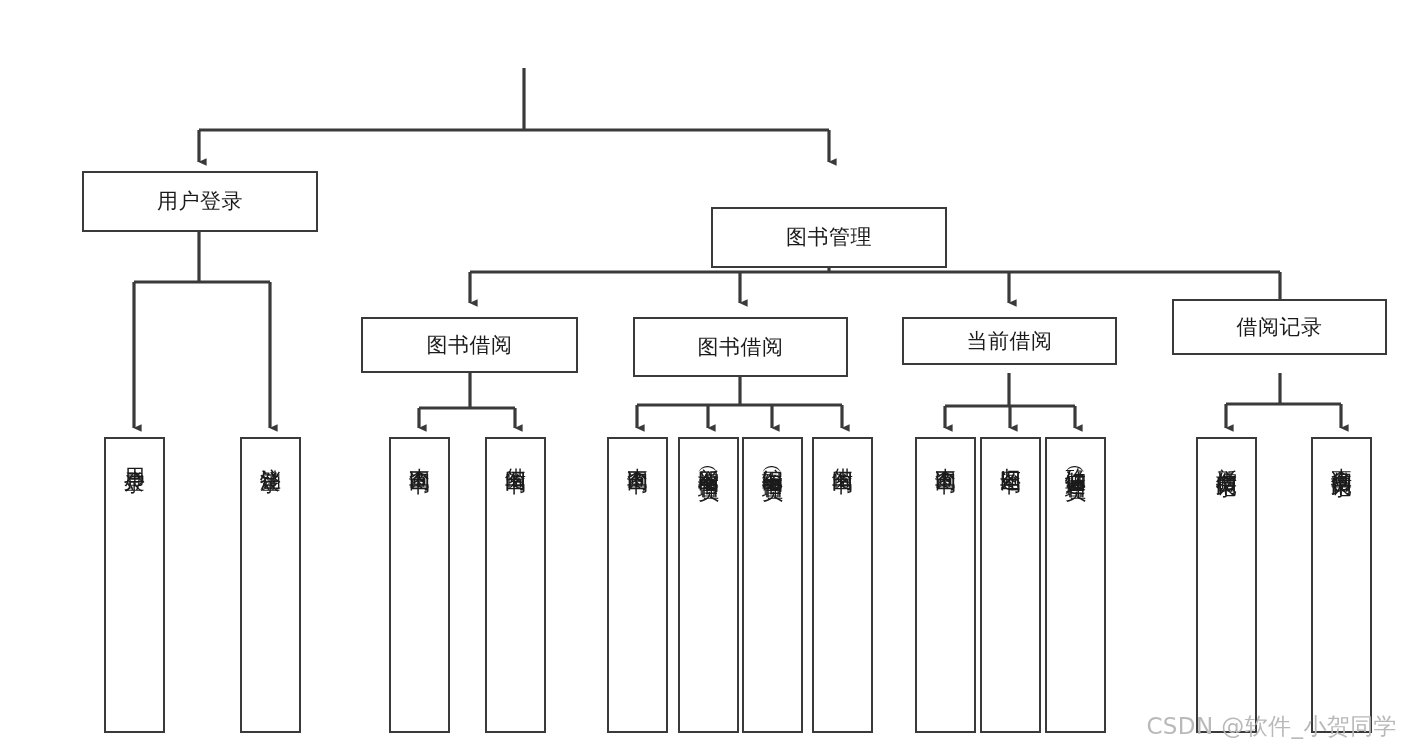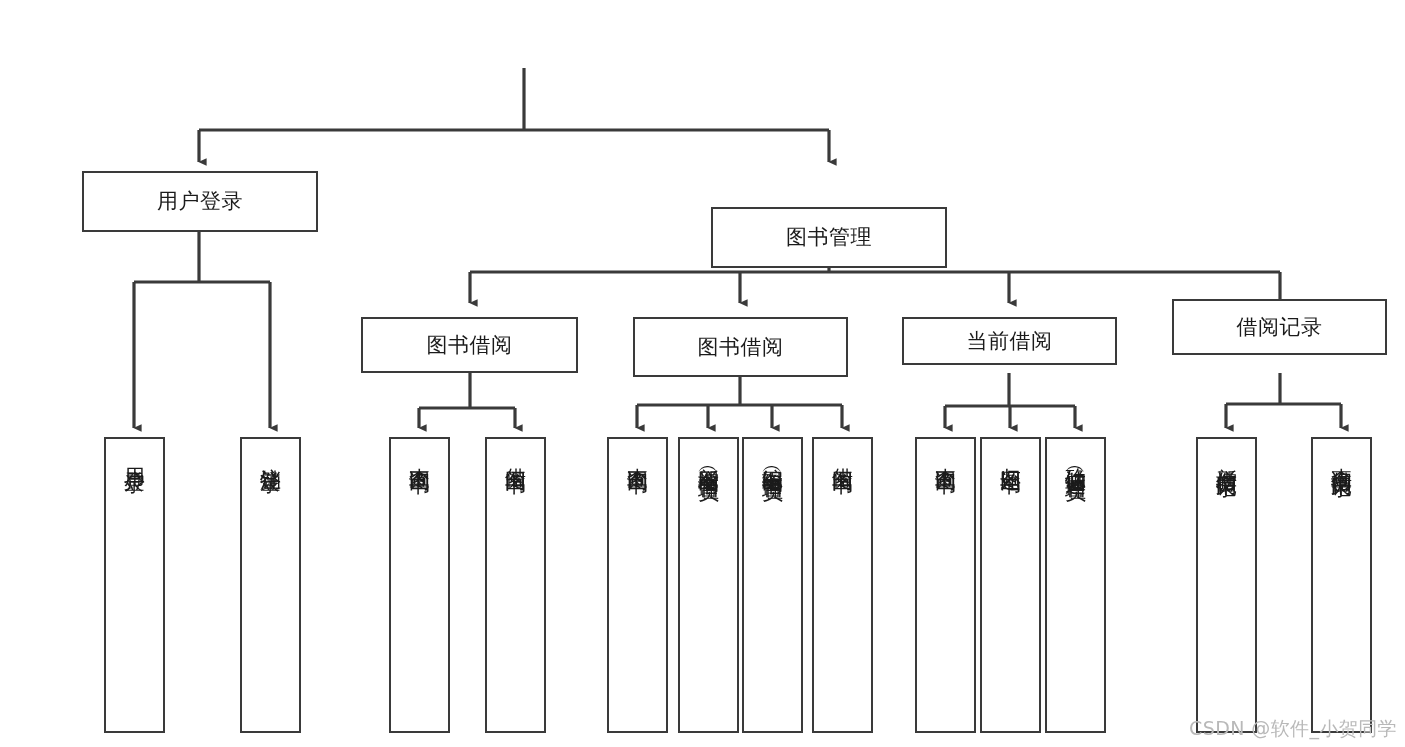--- a/index.html
+++ b/index.html
@@ -57,21 +57,21 @@
     writing-mode: vertical-rl;
     text-orientation: upright;
     font-size: 21px;
     line-height: 1.05;
     letter-spacing: 2px;
   }
   .watermark {
     position: absolute;
     right: 8px;
     bottom: 5px;
-    font-size: 19px;
+    font-size: 23px;
     color: #b9b9b9;
     letter-spacing: 0.4px;
     font-family: "DejaVu Sans", "Liberation Sans", sans-serif;
     user-select: none;
   }
 </style>
 </head>
 <body>
 
 <div id="diagram-root">

